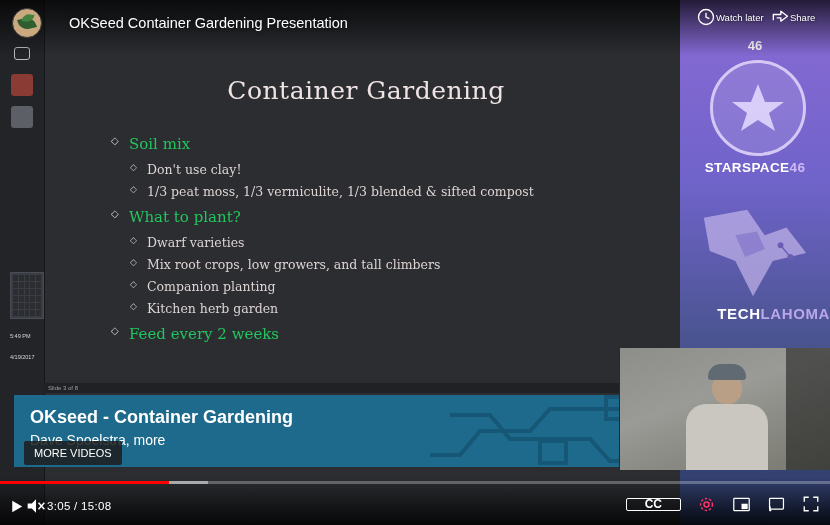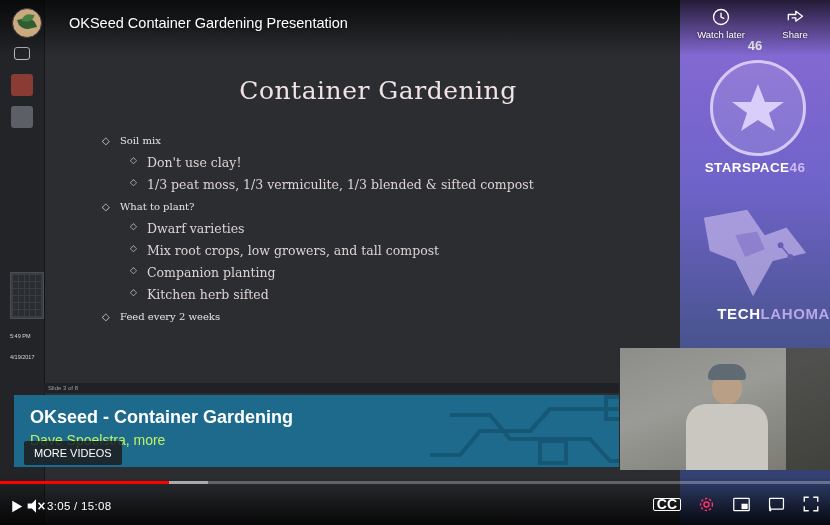--- a/index.html
+++ b/index.html
@@ -74,21 +74,21 @@
   .top-right {
     position: absolute;
     top: 6px;
     right: 10px;
     display: flex;
     gap: 24px;
     z-index: 41;
   }
   .top-action {
     display: flex;
-    flex-direction: column;
+    flex-direction: row;
     align-items: center;
     width: 50px;
     color: #fff;
   }
   .top-action .ico {
     height: 22px;
     display: flex;
     align-items: center;
     justify-content: center;
   }
@@ -104,21 +104,20 @@
     position: absolute;
     inset: 0;
     background: #141619;
   }
   .desktop {
     position: absolute;
     left: 0; top: 0;
     width: 680px;
     height: 525px;
     background: #2b2d31;
-    padding-left: 24px;
   }
   .desktop-sidebar {
     position: absolute;
     left: 0; top: 0;
     width: 44px;
     height: 525px;
     background: #232428;
     border-right: 1px solid #15161a;
   }
   .dock-icon {
@@ -199,23 +198,23 @@
     font-size: 25px;
     color: #efe3e3;
     margin-top: 38px;
     letter-spacing: 0.5px;
   }
   .bullets {
     margin: 30px 0 0 46px;
     font-family: "DejaVu Serif", serif;
   }
   .b1 {
-    font-size: 10px;
-    color: #e5e5e5;
-    margin: 9px 4px;
+    font-size: 15px;
+    color: #22c55e;
+    margin: 9px 13px;
     position: relative;
     padding-left: 18px;
   }
   .b1::before {
     content: "\25C7";
     position: absolute;
     left: 0;
     font-size: 10px;
     color: #d9cfcf;
   }
@@ -258,21 +257,21 @@
     background: #1d6a8c;
     overflow: hidden;
   }
   .banner-title {
     color: #fff;
     font-size: 18px;
     font-weight: bold;
     margin: 12px 0 0 16px;
   }
   .banner-sub {
-    color: #bef264;
+    color: #ffffff;
     font-size: 14px;
     margin: 4px 0 0 16px;
   }
   .banner-circuit {
     position: absolute;
     right: 0; top: 0;
     width: 260px; height: 72px;
     opacity: 0.55;
   }
 
@@ -456,23 +455,23 @@
     cursor: pointer;
   }
   .time-text {
     font-size: 11.5px;
     color: #fff;
     letter-spacing: 0.3px;
   }
   .cc-box {
     border: 1.5px solid #fff;
     border-radius: 2px;
-    font-size: 14px;
+    font-size: 12px;
     font-weight: bold;
-    padding: 1px 3px;
+    padding: 1px 18px;
     line-height: 9px;
   }
   svg { display: block; }
 </style>
 </head>
 <body>
 
 <div class="player">
 
   <div class="stage">
@@ -523,23 +522,23 @@
       </div>
 
       <div class="slide">
         <div class="slide-title">Container Gardening</div>
         <div class="bullets">
           <div class="b1">Soil mix</div>
           <div class="b2">Don't use clay!</div>
           <div class="b2">1/3 peat moss, 1/3 vermiculite, 1/3 blended &amp; sifted compost</div>
           <div class="b1">What to plant?</div>
           <div class="b2">Dwarf varieties</div>
-          <div class="b2">Mix root crops, low growers, and tall compost</div>
+          <div class="b2">Mix root crops, low growers, and tall climbers</div>
           <div class="b2">Companion planting</div>
-          <div class="b2">Kitchen herb sifted</div>
+          <div class="b2">Kitchen herb garden</div>
           <div class="b1">Feed every 2 weeks</div>
         </div>
       </div>
 
       <div class="desktop-statusbar">Slide 3 of 8</div>
     </div>
 
     <div class="promo">
       <div class="promo-badge">
         <svg width="64" height="64" viewBox="0 0 64 64" aria-hidden="true">

